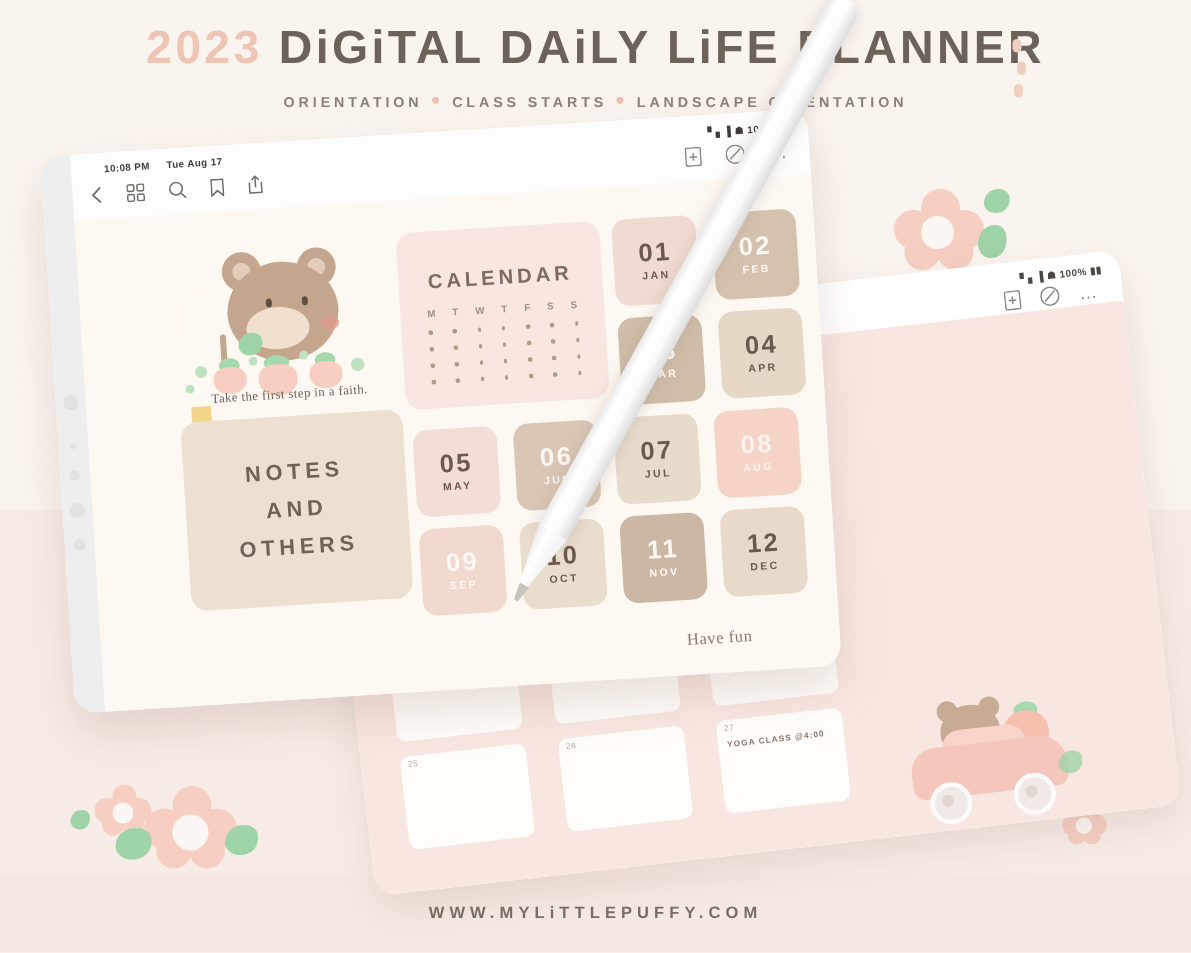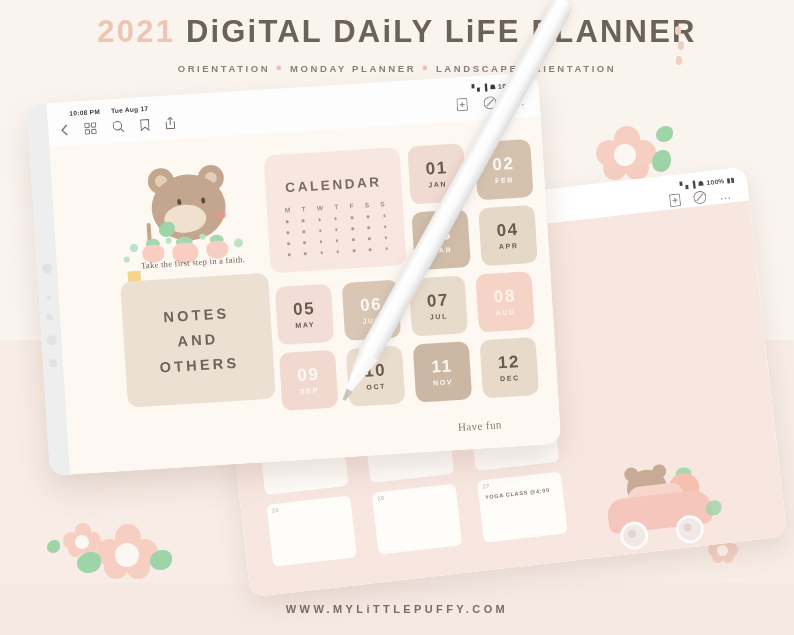--- a/index.html
+++ b/index.html
@@ -132,27 +132,27 @@
 </style>
 </head>
 <body>
 
 <div id="bg-upper"></div>
 <div id="bg-lower"></div>
 <div id="bg-bottom"></div>
 
 <div id="header">
   <div id="title-line">
-    <span id="title-year">2021</span>
+    <span id="title-year">2023</span>
     <span id="title-rest">DiGiTAL DAiLY LiFE PLANNER</span>
   </div>
   <div id="subtitle">
     <span>ORIENTATION</span>
     <span class="sub-dot">●</span>
-    <span>MONDAY PLANNER</span>
+    <span>CLASS STARTS</span>
     <span class="sub-dot">●</span>
     <span>LANDSCAPE ORIENTATION</span>
   </div>
 </div>
 <div class="hdr-dots">
     <i></i>
     <i></i>
     <i></i>
   </div>
 

